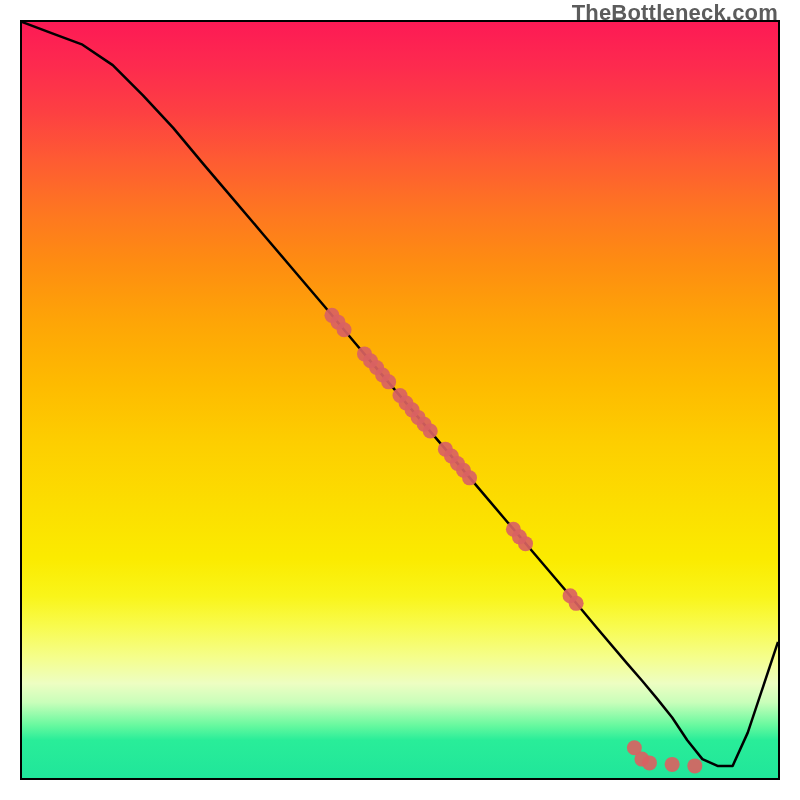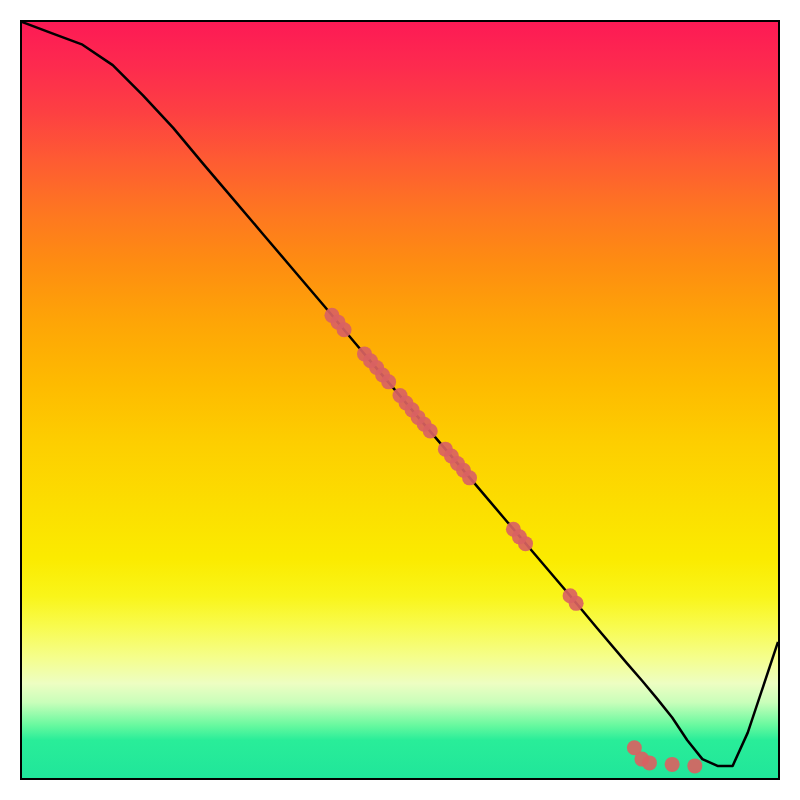--- a/index.html
+++ b/index.html
@@ -61,20 +61,21 @@
     left: 0;
     top: 0;
     width: 100%;
     height: 100%;
   }
 </style>
 </head>
 <body>
 
 <div class="chart-container">
+  <div class="watermark">TheBottleneck.com</div>
   <div class="plot-area">
     <svg class="curve" viewBox="0 0 756 756" preserveAspectRatio="none">
       <g id="line-group">
           <path d="M0.00 0.00 L30.24 11.34 L60.48 22.68 L90.72 43.09 L120.96 73.33 L151.20 105.84 L181.44 142.13 L211.68 177.66 L241.92 213.19 L272.16 248.72 L302.40 284.26 L332.64 320.54 L362.88 356.08 L393.12 391.61 L423.36 427.14 L453.60 462.67 L483.84 498.20 L514.08 533.74 L544.32 569.27 L574.56 605.56 L604.80 641.09 L619.92 658.48 L635.04 676.62 L650.16 695.52 L665.28 718.20 L680.40 737.10 L695.52 743.90 L710.64 743.90 L725.76 710.64 L740.88 665.28 L756.00 619.92" fill="none" stroke="#000000" stroke-width="2.5" stroke-linejoin="round"></path>
         </g>
       <g id="dots-group">
           <circle cx="309.96" cy="293.33" r="7.5" fill="#d96262" fill-opacity="0.92"></circle>
           <circle cx="316.01" cy="300.13" r="7.5" fill="#d96262" fill-opacity="0.92"></circle>
           <circle cx="322.06" cy="307.69" r="7.5" fill="#d96262" fill-opacity="0.92"></circle>
           <circle cx="342.47" cy="331.88" r="7.5" fill="#d96262" fill-opacity="0.92"></circle>

